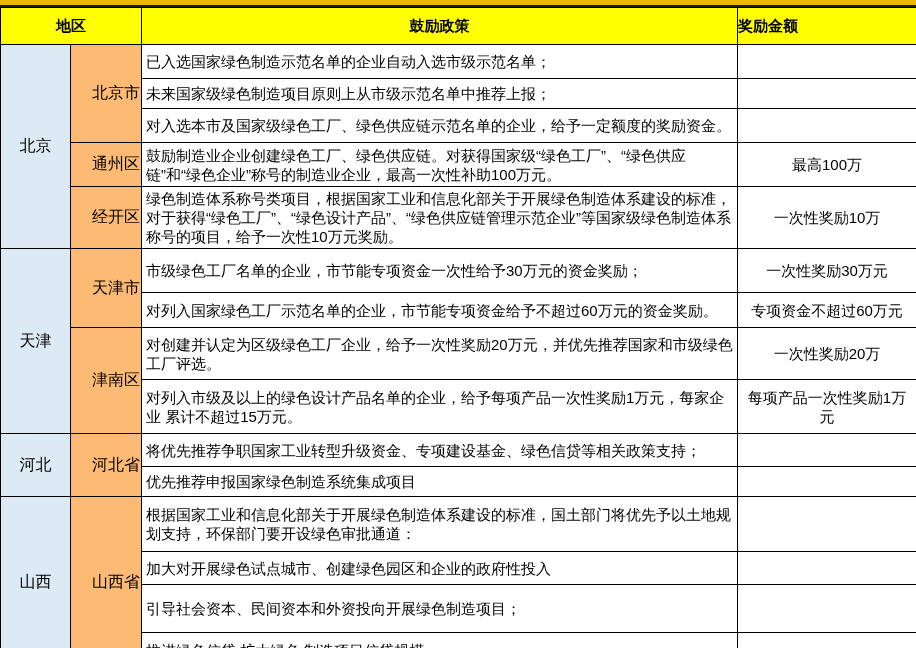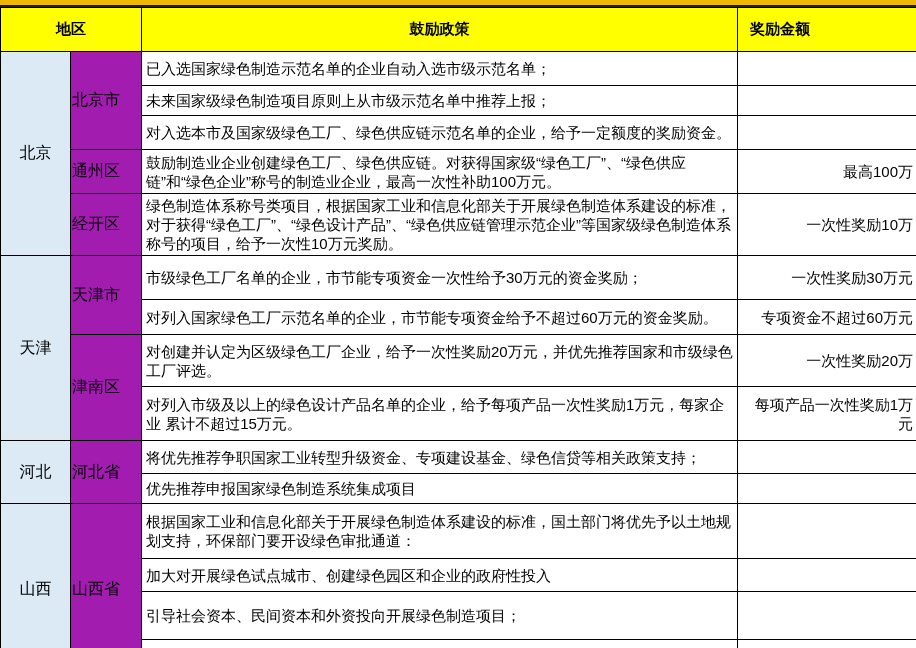--- a/index.html
+++ b/index.html
@@ -4,27 +4,27 @@
 <style>
   html,body{margin:0;padding:0;background:#fff;}
   .page{
     position:relative;width:916px;height:648px;overflow:hidden;
     font-family:"Liberation Sans","DejaVu Sans",sans-serif;color:#000;background:#fff;
   }
   .top-strip{height:5px;background:#eeb702;border-bottom:2px solid #231a00;}
   table.tbl{border-collapse:collapse;table-layout:fixed;width:916px;}
   .tbl td,.tbl th{border:1px solid #000;overflow:hidden;vertical-align:middle;}
   col.c1{width:70px;} col.c2{width:71px;} col.c3{width:596px;} col.c4{width:179px;}
-  .hrow th{background:#ffff00;font-size:15px;font-weight:bold;padding:12px;}
+  .hrow th{background:#ffff00;font-size:15px;font-weight:bold;padding:0;}
   .th-region,.th-policy{text-align:center;}
   .th-amount{text-align:left;padding-left:3px;margin-top:40px;}
   td.region{background:#dbeaf4;text-align:center;font-size:16px;margin-left:8px;}
-  td.sub{background:#a21caf;text-align:left;font-size:16px;}
+  td.sub{background:#fdba74;text-align:right;font-size:16px;}
   td.policy{background:#fff;text-align:left;font-size:15px;line-height:19px;padding:2px 4px;margin-left:32px;}
-  td.amount{background:#fff;text-align:right;font-size:15px;line-height:19px;padding:2px 3px;}
+  td.amount{background:#fff;text-align:center;font-size:15px;line-height:19px;padding:2px 3px;}
 </style>
 </head>
 <body>
 
 <div class="page">
   <div class="top-strip"></div>
 
   <table class="tbl">
     <colgroup>
         <col class="c1">

